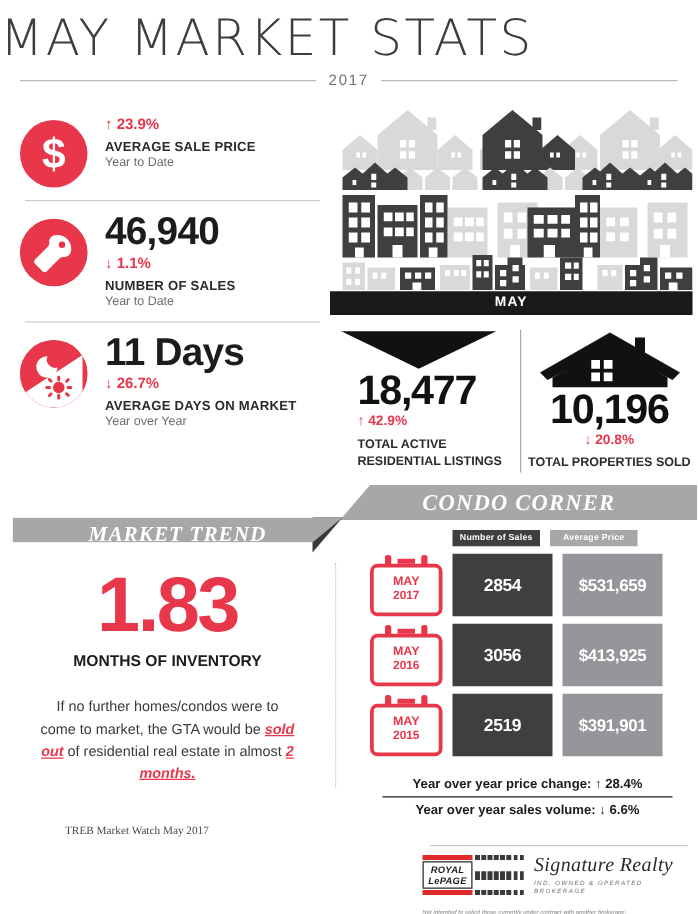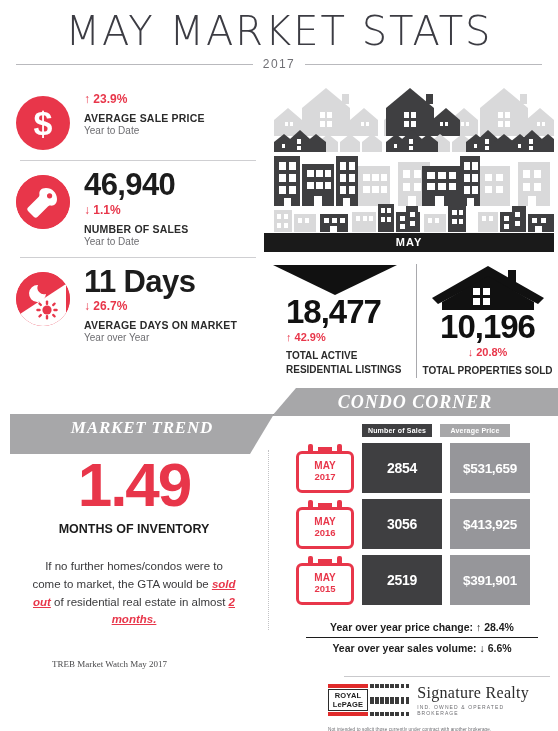--- a/index.html
+++ b/index.html
@@ -7,21 +7,21 @@
     width: 558px; height: 731px;
     background: #ffffff;
     font-family: "Liberation Sans", sans-serif;
     color: #231f20;
     overflow: hidden;
   }
   .page { position: relative; width: 558px; height: 731px; }
 
   
   .hdr-title {
-    text-align: center;
+    text-align: left;
     font-family: "DejaVu Sans", sans-serif;
     font-weight: 300;
     font-size: 40px;
     letter-spacing: 2px;
     color: #3c3c43;
     padding-top: 10px;
     line-height: 1.06;
   }
   .hdr-sub {
     display: flex; align-items: center; justify-content: center;
@@ -93,21 +93,21 @@
 
   
   .banner-condo {
     position: absolute; left: 272px; top: 388px; width: 286px; height: 28px;
     background: #a7a7a9; color: #fff;
     font-family: "Liberation Serif", serif; font-style: italic; font-weight: 700;
     font-size: 18px; letter-spacing: 1px; text-align: center; line-height: 28px;
     clip-path: polygon(24px 0, 100% 0, 100% 100%, 0 100%);
   }
   .banner-trend {
-    position: absolute; left: 10px; top: 414px; width: 264px; height: 40px;
+    position: absolute; left: 10px; top: 414px; width: 264px; height: 20px;
     background: #a7a7a9; color: #fff;
     font-family: "Liberation Serif", serif; font-style: italic; font-weight: 700;
     font-size: 17px; letter-spacing: 0.8px; text-align: center; line-height: 28px;
     clip-path: polygon(0 0, 100% 0, calc(100% - 24px) 100%, 0 100%);
   }
   .banner-fold {
     position: absolute; left: 250px; top: 414px;
     width: 0; height: 0;
     border-top: 28px solid #3a3a3a; border-right: 24px solid transparent;
   }
@@ -173,21 +173,21 @@
   .foot-line {
     text-align: center; font-size: 10.5px; font-weight: 700; color: #1c1c1c;
     padding: 4px 0;
   }
   .foot-rule { height: 1px; background: #1c1c1c; margin: 0 10px; }
 
   
   .footer-rule {
     position: absolute; left: 344px; top: 676px; width: 206px; height: 1px; background: #c9c9cc;
   }
-  .footer { position: absolute; left: 328px; top: 684px; width: 210px; }
+  .footer { position: absolute; left: 338px; top: 684px; width: 210px; font-style: italic; }
   .logo-wrap { display: flex; align-items: center; gap: 8px; }
   .rlp-mark { width: 88px; }
   .rlp-row { display: flex; gap: 2px; height: 4px; margin-bottom: 1px; }
   .rlp-red { width: 40px; background: #e02b2b; }
   .rlp-dashes { flex: 1; display: flex; gap: 1.5px; }
   .rlp-dashes i { flex: 1; background: #3a3a3a; display: block; }
   .rlp-name {
     background: #fff; border: 1px solid #2b2b2b; color: #1c1c1c;
     font-size: 7.5px; font-weight: 700; letter-spacing: 0.2px;
     text-align: center; padding: 1px 0; width: 40px;
@@ -521,21 +521,21 @@
       <div class="big-delta">↓ 20.8%</div>
       <div class="big-label">TOTAL PROPERTIES SOLD</div>
     </div>
   </div>
 
   <div class="banner-condo">CONDO CORNER</div>
   <div class="banner-fold"></div>
   <div class="banner-trend">MARKET TREND</div>
 
   <div class="trend">
-    <div class="trend-number">1.49</div>
+    <div class="trend-number">1.83</div>
     <div class="trend-caption">MONTHS OF INVENTORY</div>
     <div class="trend-body"><span>If no further homes/condos were to come to market, the GTA would be </span><span class="hl">sold out</span><span> of residential real estate in almost </span><span class="hl">2 months.</span></div>
     <div class="trend-source">TREB Market Watch May 2017</div>
   </div>
 
   <div class="divider-dotted"></div>
 
   <div class="condo">
     <div class="condo-head">
       <div class="hcell-sales">Number of Sales</div>

